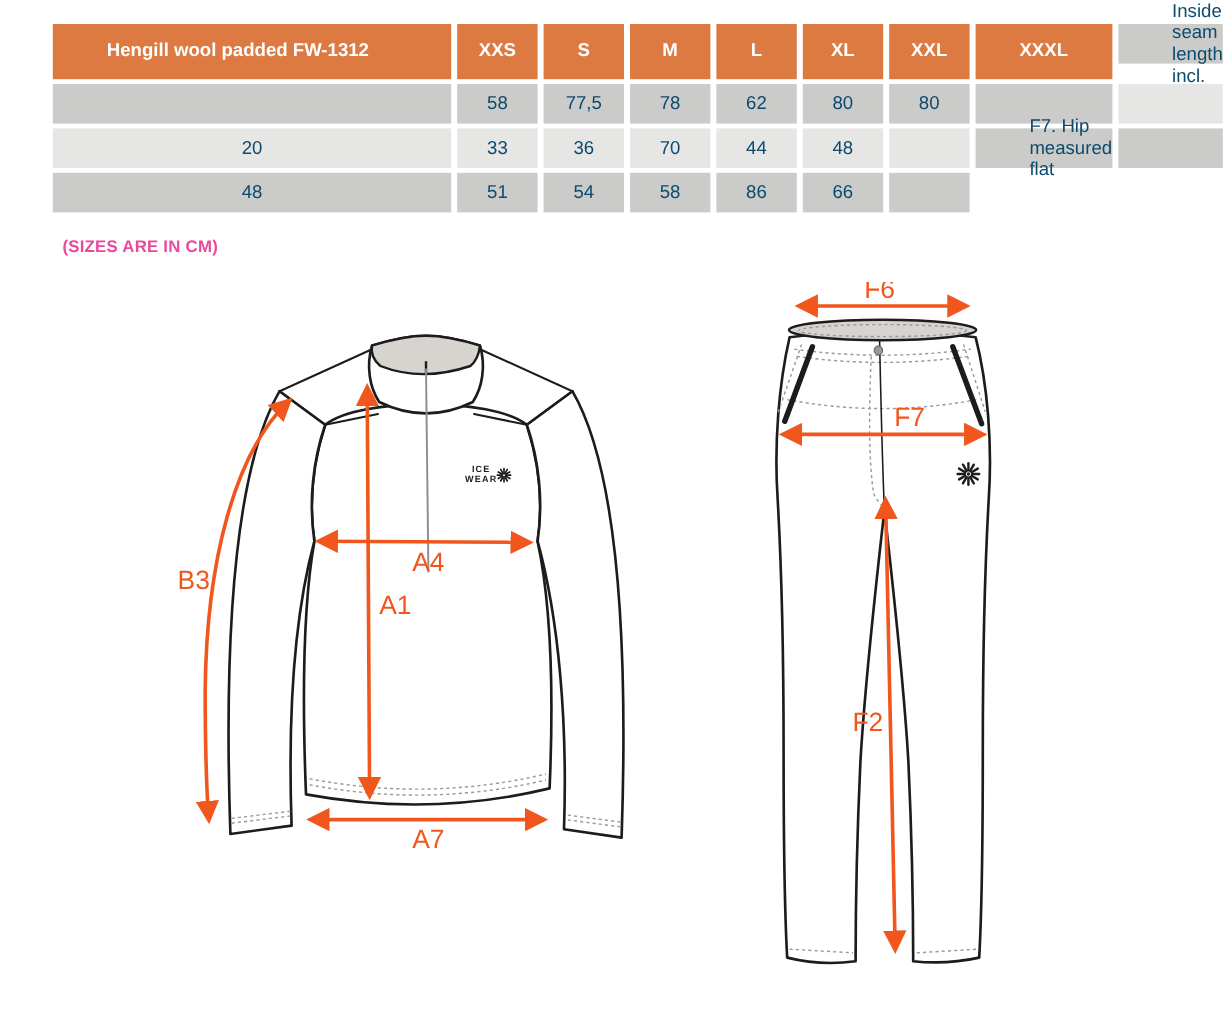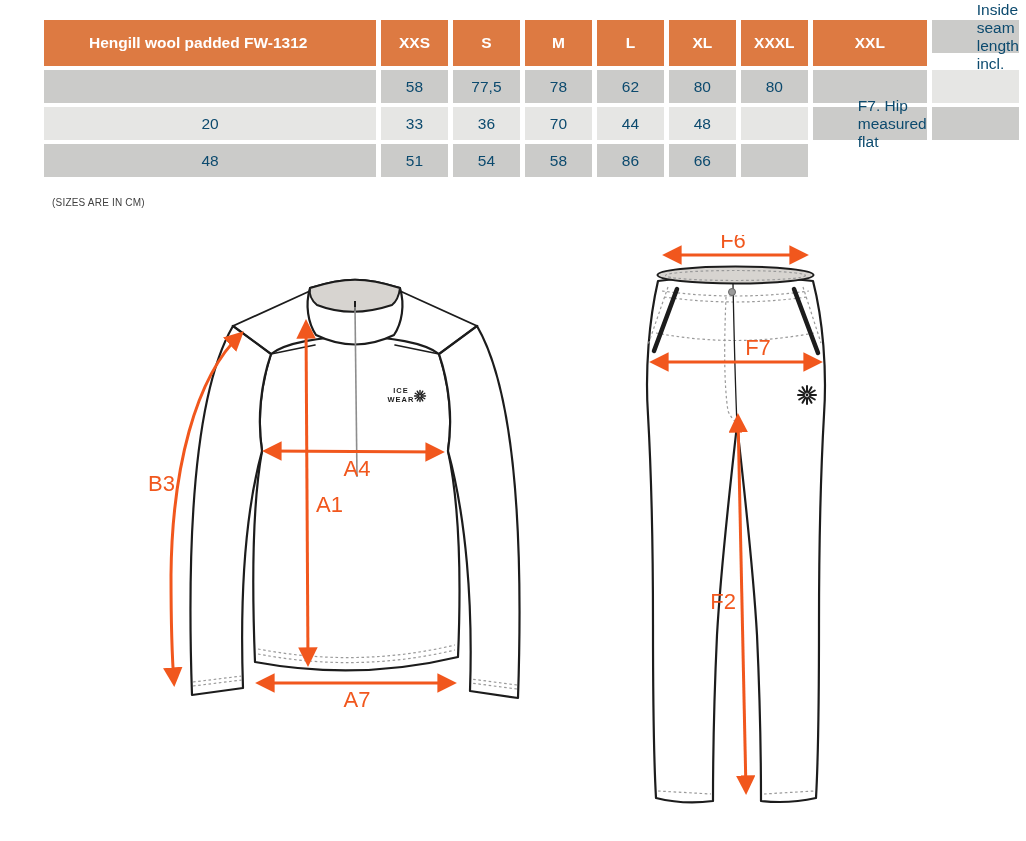--- a/index.html
+++ b/index.html
@@ -15,21 +15,21 @@
     display:flex; align-items:center; justify-content:center;
     font-size:15.5px; color:#0c4a6e; height:33px;
   }
   .cell.hd { background:#DD7A42; color:#ffffff; font-weight:bold; height:46px; }
   .cell.lab { justify-content:flex-start; padding-left:45px; }
   .r-dark  { background:#CBCBC9; }
   .r-light { background:#E6E6E4; }
 
   .note {
     position:absolute; left:52px; top:197px;
-    color:#404040; font-size:10px; font-weight:normal; letter-spacing:.2px;
+    color:#ec4899; font-size:14px; font-weight:bold; letter-spacing:.2px;
   }
 
   
   .sweater-svg { position:absolute; left:140px; top:255px; }
   .pants-svg   { position:absolute; left:620px; top:235px; }
 
   .outline { fill:#ffffff; stroke:#1c1c1c; stroke-width:2.2; stroke-linejoin:round; stroke-linecap:round; }
   .seam    { fill:none; stroke:#1c1c1c; stroke-width:1.7; stroke-linecap:round; }
   .thinseam{ fill:none; stroke:#1c1c1c; stroke-width:1.3; }
   .stitch  { fill:none; stroke:#9a9a9a; stroke-width:1.2; stroke-dasharray:2.6 2.6; }
@@ -45,22 +45,22 @@
 
 <div class="page">
 
   <div class="size-table">
     <div class="cell hd lab">Hengill wool padded FW-1312</div>
     <div class="cell hd">XXS</div>
     <div class="cell hd">S</div>
     <div class="cell hd">M</div>
     <div class="cell hd">L</div>
     <div class="cell hd">XL</div>
+    <div class="cell hd">XXL</div>
     <div class="cell hd">XXXL</div>
-    <div class="cell hd">XXL</div>
 
     <div class="cell r-dark lab">F2. Inside seam length incl. cuff</div>
     <div class="cell r-dark"></div>
     <div class="cell r-dark">58</div>
     <div class="cell r-dark">77,5</div>
     <div class="cell r-dark">78</div>
     <div class="cell r-dark">62</div>
     <div class="cell r-dark">80</div>
     <div class="cell r-dark">80</div>
     <div class="cell r-dark"></div>

